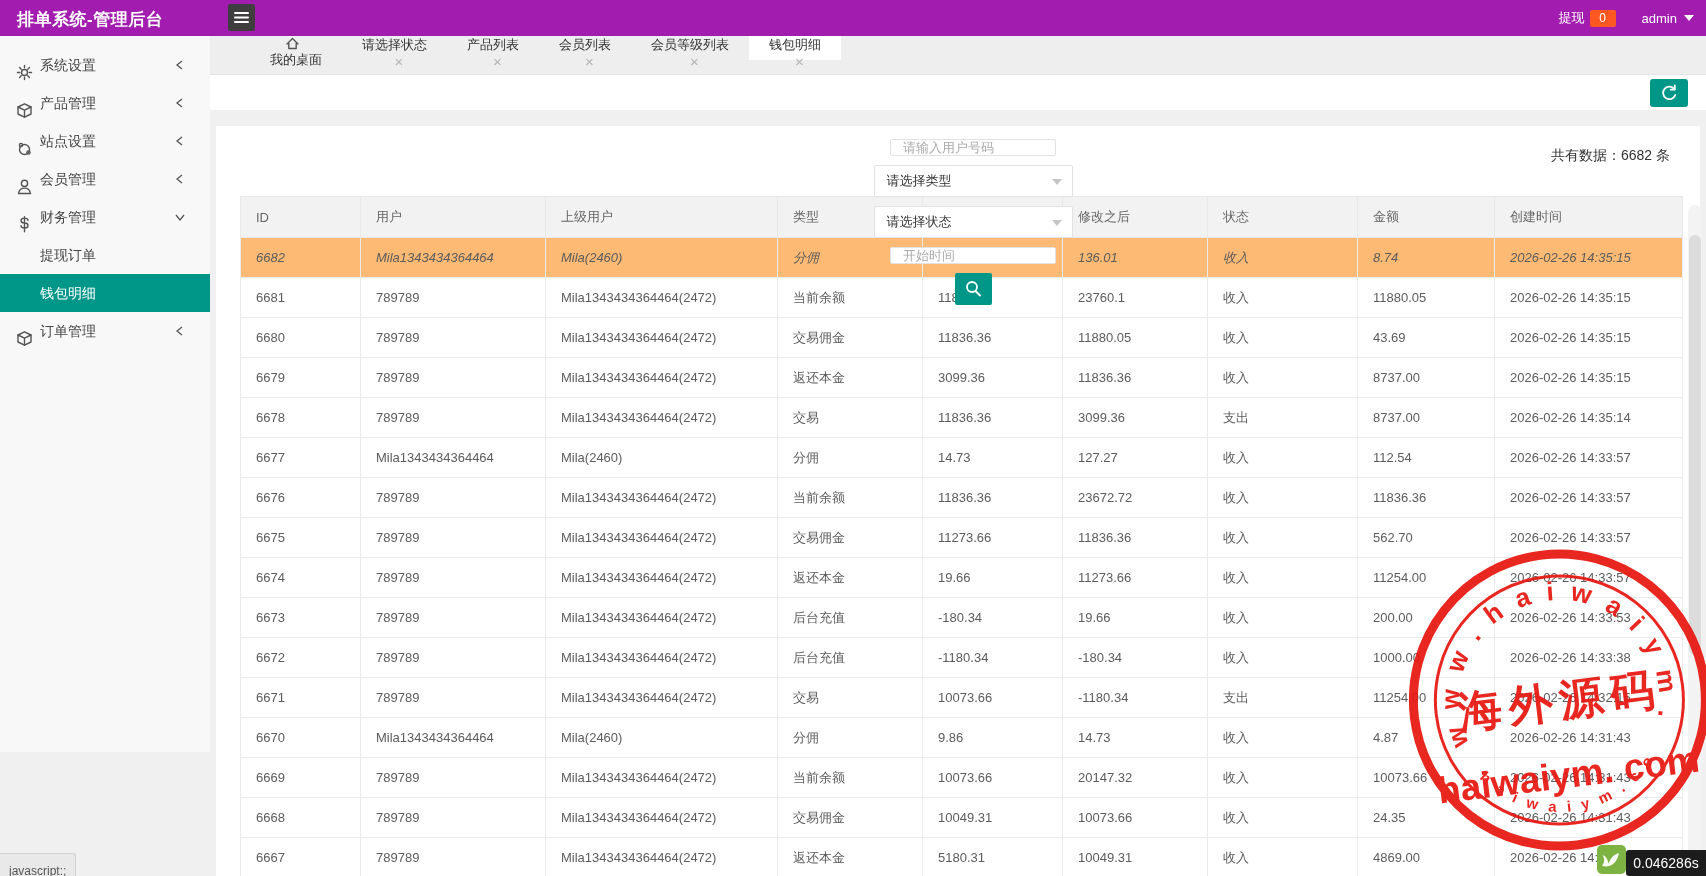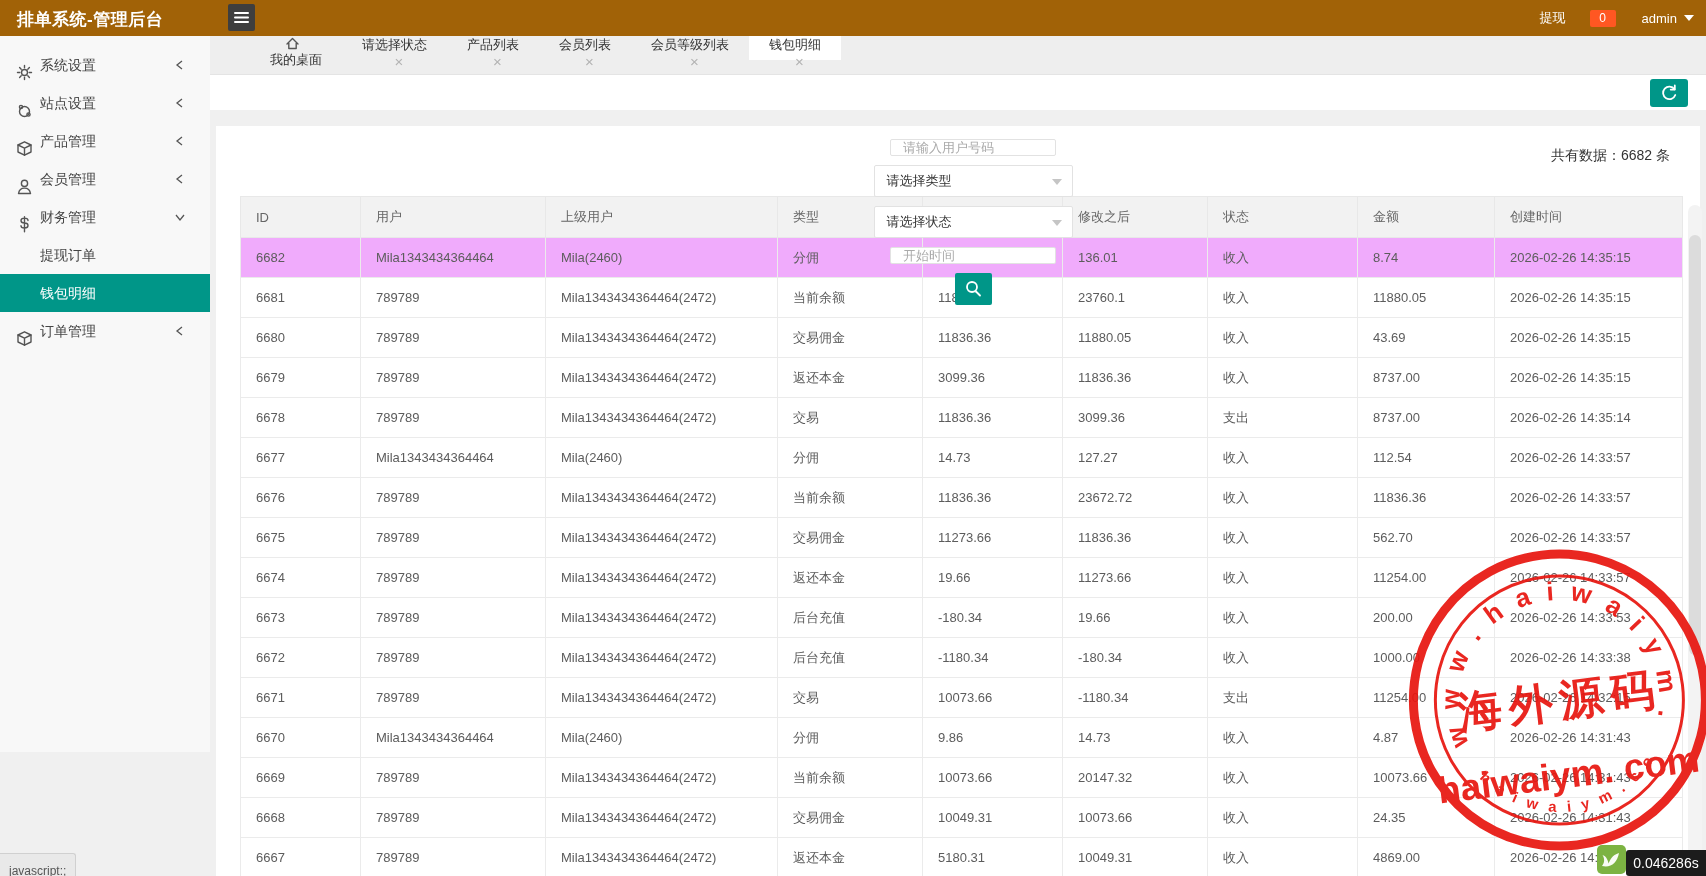--- a/index.html
+++ b/index.html
@@ -2,25 +2,25 @@
 <html><head>
 <meta charset="utf-8">
 <style>
   html,body{margin:0;padding:0;}
   body{
     width:1706px;height:876px;overflow:hidden;position:relative;
     background:#f0f0f0;font-family:"Liberation Sans",sans-serif;
     -webkit-font-smoothing:antialiased;
   }
   
-  .topbar{position:absolute;left:0;top:0;width:1706px;height:36px;background:#a16207;z-index:30;}
+  .topbar{position:absolute;left:0;top:0;width:1706px;height:36px;background:#a21caf;z-index:30;}
   .topbar .title{position:absolute;left:17px;top:8px;color:#fff;font-size:17px;font-weight:bold;letter-spacing:.5px;}
   .burger{position:absolute;left:228px;top:4px;width:27px;height:27px;background:#3e3e3e;border:none;border-radius:2px;cursor:pointer;padding:0;}
   .top-right{position:absolute;right:12px;top:0;height:36px;display:flex;align-items:center;gap:26px;}
-  .withdraw{color:#fff;font-size:13px;display:flex;align-items:center;gap:24px;cursor:pointer;}
+  .withdraw{color:#fff;font-size:13px;display:flex;align-items:center;gap:5px;cursor:pointer;}
   .wbadge{display:inline-block;min-width:14px;padding:1px 6px;background:#ff5722;color:#fff;font-size:12px;border-radius:2px;text-align:center;line-height:15px;}
   .user{color:#fff;font-size:13px;display:flex;align-items:center;gap:7px;cursor:pointer;}
   .caret{width:0;height:0;border-left:5px solid transparent;border-right:5px solid transparent;border-top:6px solid #fff;display:inline-block;}
   
   .sidebar{position:absolute;left:0;top:36px;width:210px;height:716px;background:#f8f8f8;z-index:20;text-decoration:underline;}
   .sidebar ul{list-style:none;margin:0;padding:10px 0 0 0;}
   .sidebar li{position:relative;height:38px;line-height:38px;font-size:14px;color:#454545;cursor:pointer;}
   .sidebar li .micon{position:absolute;left:16px;top:11px;width:17px;height:17px;}
   .sidebar li .mlabel{position:absolute;left:40px;}
   .sidebar li .chev{position:absolute;right:24px;top:13px;width:12px;height:12px;}
@@ -43,21 +43,21 @@
   .filters input{width:140px;height:30px;border:1px solid #e2e2e2;border-radius:2px;padding:0 12px;font-size:13px;color:#333;outline:none;font-family:inherit;}
   .filters input::placeholder{color:#aaa;}
   .f-select{position:relative;width:159px;height:30px;border:1px solid #e2e2e2;border-radius:2px;padding:0 26px 0 12px;font-size:13px;color:#333;line-height:30px;cursor:pointer;background:#fff;}
   .sel-caret{position:absolute;right:10px;top:13px;width:0;height:0;border-left:5px solid transparent;border-right:5px solid transparent;border-top:6px solid #c5c5c5;}
   .search{width:37px;height:32px;background:#009688;border:none;border-radius:2px;cursor:pointer;padding:0;}
   .total{position:absolute;right:30px;top:8px;font-size:14px;color:#333;}
   
   table.grid{border-collapse:collapse;table-layout:fixed;margin:25px 0 0 24px;width:1442px;font-size:13px;}
   table.grid th{background:#f2f2f2;color:#666;font-weight:normal;text-align:left;height:40px;padding:0 0 0 15px;border:1px solid #e8e8e8;}
   table.grid td{color:#5c5c5c;height:39px;padding:0 0 0 15px;border:1px solid #ebebeb;background:#fff;overflow:hidden;white-space:nowrap;}
-  table.grid tr.shade td{background:#f0abfc;}
+  table.grid tr.shade td{background:#fdba74;font-style:italic;}
   
   .vtrack{position:absolute;right:4px;top:95px;width:14px;height:655px;background:#f3f3f3;border-radius:7px;}
   .vthumb{position:absolute;left:1px;top:30px;width:12px;height:420px;background:#dcdcdc;border-radius:6px;cursor:pointer;}
   
   .stamp{position:absolute;left:1395px;top:540px;width:330px;height:330px;z-index:50;opacity:.92;transform:rotate(-7deg);pointer-events:none;}
   .stamp text{fill:#e8150f;font-family:"Liberation Sans",sans-serif;font-weight:bold;}
   
   .status-tip{position:absolute;left:0;top:853px;height:23px;background:#e9e9e9;border:1px solid #d0d0d0;border-left:none;border-bottom:none;border-radius:0 3px 0 0;padding:6px 9px;line-height:22px;font-size:12px;color:#555;z-index:60;}
   .tp-icon{position:absolute;left:1597px;top:845px;width:29px;height:29px;background:#7cb342;border-radius:5px;z-index:62;}
   .time-badge{position:absolute;left:1626px;top:850px;width:80px;height:26px;background:#1c1c1c;color:#fff;font-size:14px;line-height:26px;text-align:center;border-radius:3px 0 0 3px;z-index:61;}
@@ -97,35 +97,35 @@
             <circle class="ln" cx="8.5" cy="8.5" r="3"></circle>
             <path class="ln" d="M8.5 1.5v2.3M8.5 13.2v2.3M1.5 8.5h2.3M13.2 8.5h2.3M3.6 3.6l1.6 1.6M11.8 11.8l1.6 1.6M13.4 3.6l-1.6 1.6M5.2 11.8l-1.6 1.6"></path>
           </svg></span>
         <span class="mlabel">系统设置</span>
         <svg class="chev" viewBox="0 0 12 12">
           <polyline points="8,2 3,6 8,10" fill="none" stroke="#555" stroke-width="1.3"></polyline>
         </svg>
       </li>
       <li>
         <span class="micon"><svg width="17" height="17" viewBox="0 0 17 17">
+            <path class="ln" d="M8.5 1.8 15 5v7l-6.5 3.2L2 12V5z"></path>
+            <path class="ln" d="M2 5l6.5 3.2L15 5M8.5 8.2v7"></path>
+          </svg></span>
+        <span class="mlabel">产品管理</span>
+        <svg class="chev" viewBox="0 0 12 12">
+          <polyline points="8,2 3,6 8,10" fill="none" stroke="#555" stroke-width="1.3"></polyline>
+        </svg>
+      </li>
+      <li>
+        <span class="micon"><svg width="17" height="17" viewBox="0 0 17 17">
             <circle class="ln" cx="8.5" cy="9.5" r="5"></circle>
             <circle class="ln" cx="5" cy="5" r="1.6"></circle>
             <circle class="ln" cx="12.5" cy="12.5" r="1.6"></circle>
           </svg></span>
         <span class="mlabel">站点设置</span>
-        <svg class="chev" viewBox="0 0 12 12">
-          <polyline points="8,2 3,6 8,10" fill="none" stroke="#555" stroke-width="1.3"></polyline>
-        </svg>
-      </li>
-      <li>
-        <span class="micon"><svg width="17" height="17" viewBox="0 0 17 17">
-            <path class="ln" d="M8.5 1.8 15 5v7l-6.5 3.2L2 12V5z"></path>
-            <path class="ln" d="M2 5l6.5 3.2L15 5M8.5 8.2v7"></path>
-          </svg></span>
-        <span class="mlabel">产品管理</span>
         <svg class="chev" viewBox="0 0 12 12">
           <polyline points="8,2 3,6 8,10" fill="none" stroke="#555" stroke-width="1.3"></polyline>
         </svg>
       </li>
       <li>
         <span class="micon"><svg width="17" height="17" viewBox="0 0 17 17">
             <circle class="ln" cx="8.5" cy="5.4" r="3.1"></circle>
             <path class="ln" d="M2.5 15.5c.6-3.6 3-5.4 6-5.4s5.4 1.8 6 5.4z"></path>
           </svg></span>
         <span class="mlabel">会员管理</span>

